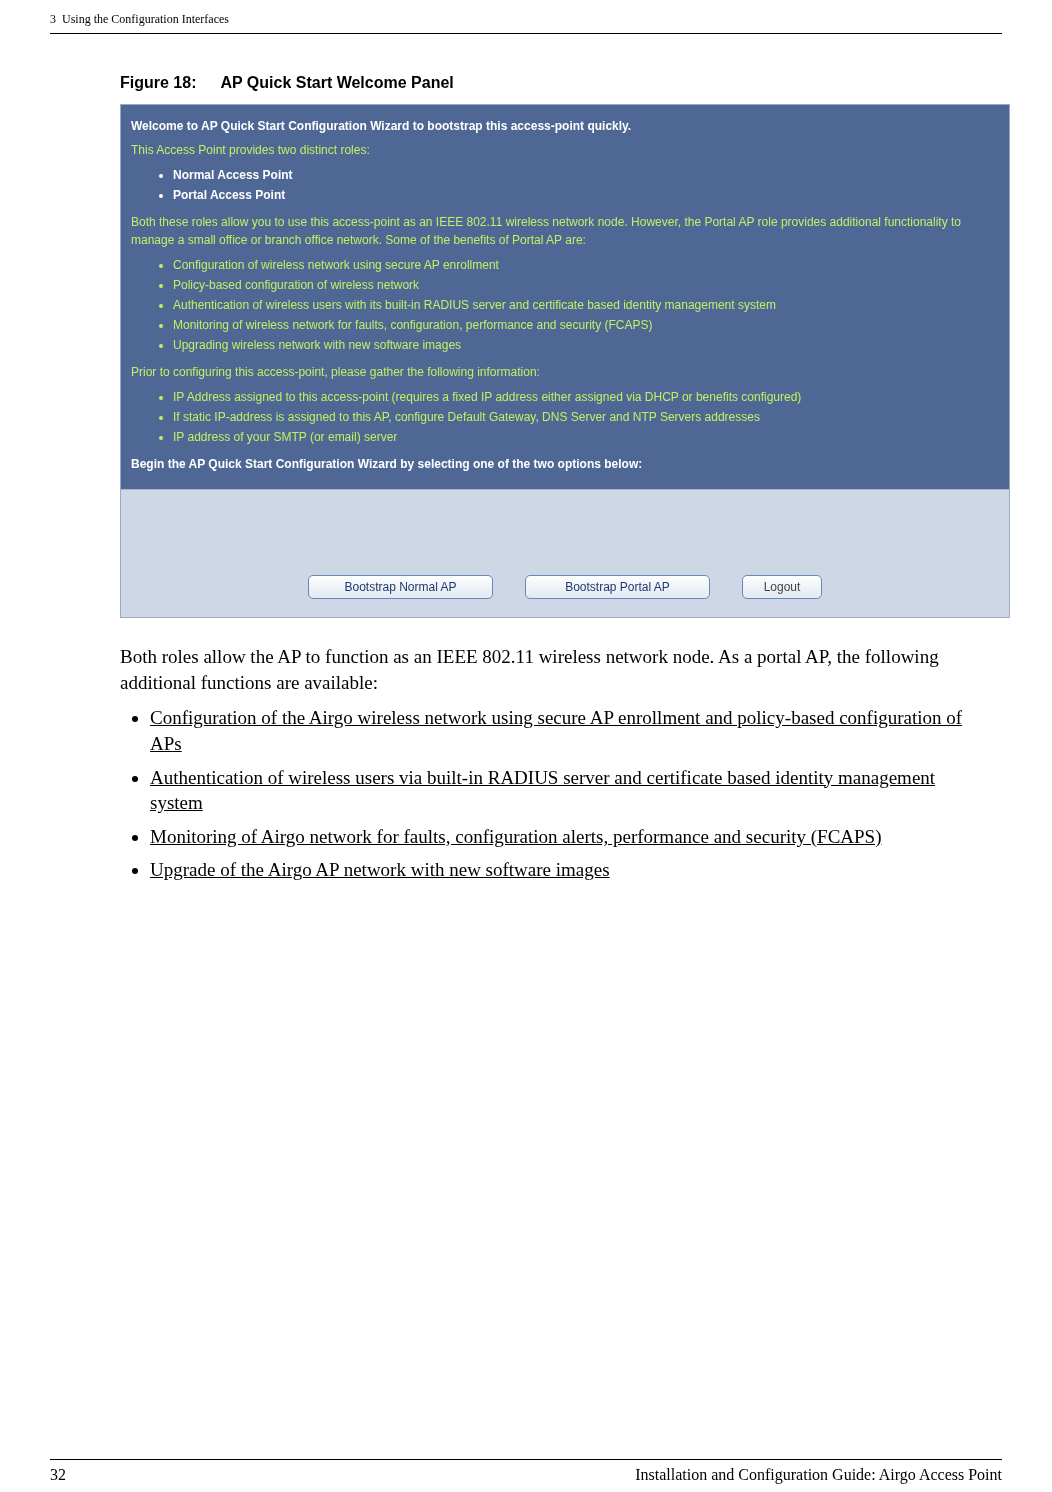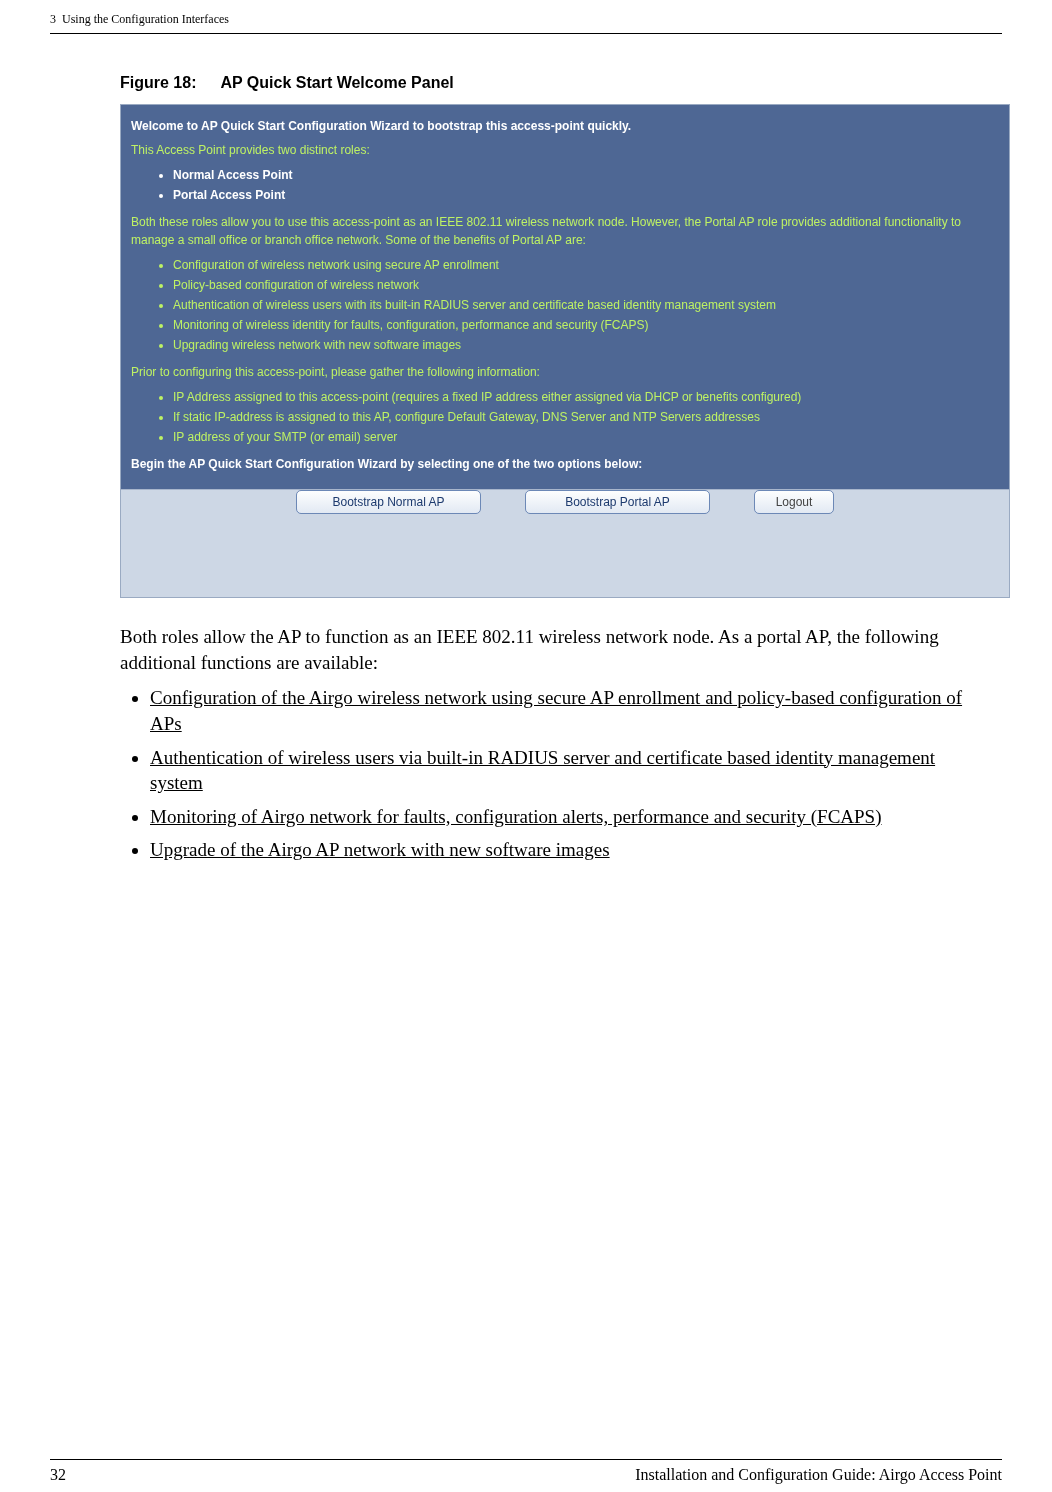--- a/index.html
+++ b/index.html
@@ -41,27 +41,27 @@
     padding: 8px 10px 10px 10px;
     line-height: 1.5;
   }
   .panel-blue .bold { font-weight: bold; color: #fff; }
   .panel-blue .plain { color: #bef264; }
   .panel-blue ul { list-style: disc; margin: 4px 0 8px 42px; }
   .panel-blue ul li { padding: 1px 0; }
   .panel-blue p { margin: 4px 0 6px 0; }
   .panel-light {
     background: #cdd7e5;
-    height: 108px;
+    height: 128px;
     border-top: 1px solid #a8b6cc;
     display: flex;
-    align-items: flex-start;
+    align-items: flex-end;
     justify-content: center;
     padding-bottom: 18px;
-    gap: 44px;
+    gap: 32px;
   }
   .btn {
     width: 185px;
     height: 24px;
     border: 1px solid #6c88b6;
     border-radius: 5px;
     background: linear-gradient(#fdfefe, #e2e9f3);
     color: #1d3a6e;
     font-size: 12px;
     display: flex;
@@ -110,21 +110,21 @@
     <p class="plain">This Access Point provides two distinct roles:</p>
     <ul>
       <li class="bold">Normal Access Point</li>
       <li class="bold">Portal Access Point</li>
     </ul>
     <p class="plain">Both these roles allow you to use this access-point as an IEEE 802.11 wireless network node. However, the Portal AP role provides additional functionality to manage a small office or branch office network. Some of the benefits of Portal AP are:</p>
     <ul>
       <li class="plain">Configuration of wireless network using secure AP enrollment</li>
       <li class="plain">Policy-based configuration of wireless network</li>
       <li class="plain">Authentication of wireless users with its built-in RADIUS server and certificate based identity management system</li>
-      <li class="plain">Monitoring of wireless identity for faults, configuration, performance and security (FCAPS)</li>
+      <li class="plain">Monitoring of wireless network for faults, configuration, performance and security (FCAPS)</li>
       <li class="plain">Upgrading wireless network with new software images</li>
     </ul>
     <p class="plain">Prior to configuring this access-point, please gather the following information:</p>
     <ul>
       <li class="plain">IP Address assigned to this access-point (requires a fixed IP address either assigned via DHCP or benefits configured)</li>
       <li class="plain">If static IP-address is assigned to this AP, configure Default Gateway, DNS Server and NTP Servers addresses</li>
       <li class="plain">IP address of your SMTP (or email) server</li>
     </ul>
     <p class="bold">Begin the AP Quick Start Configuration Wizard by selecting one of the two options below:</p>
   </div>

